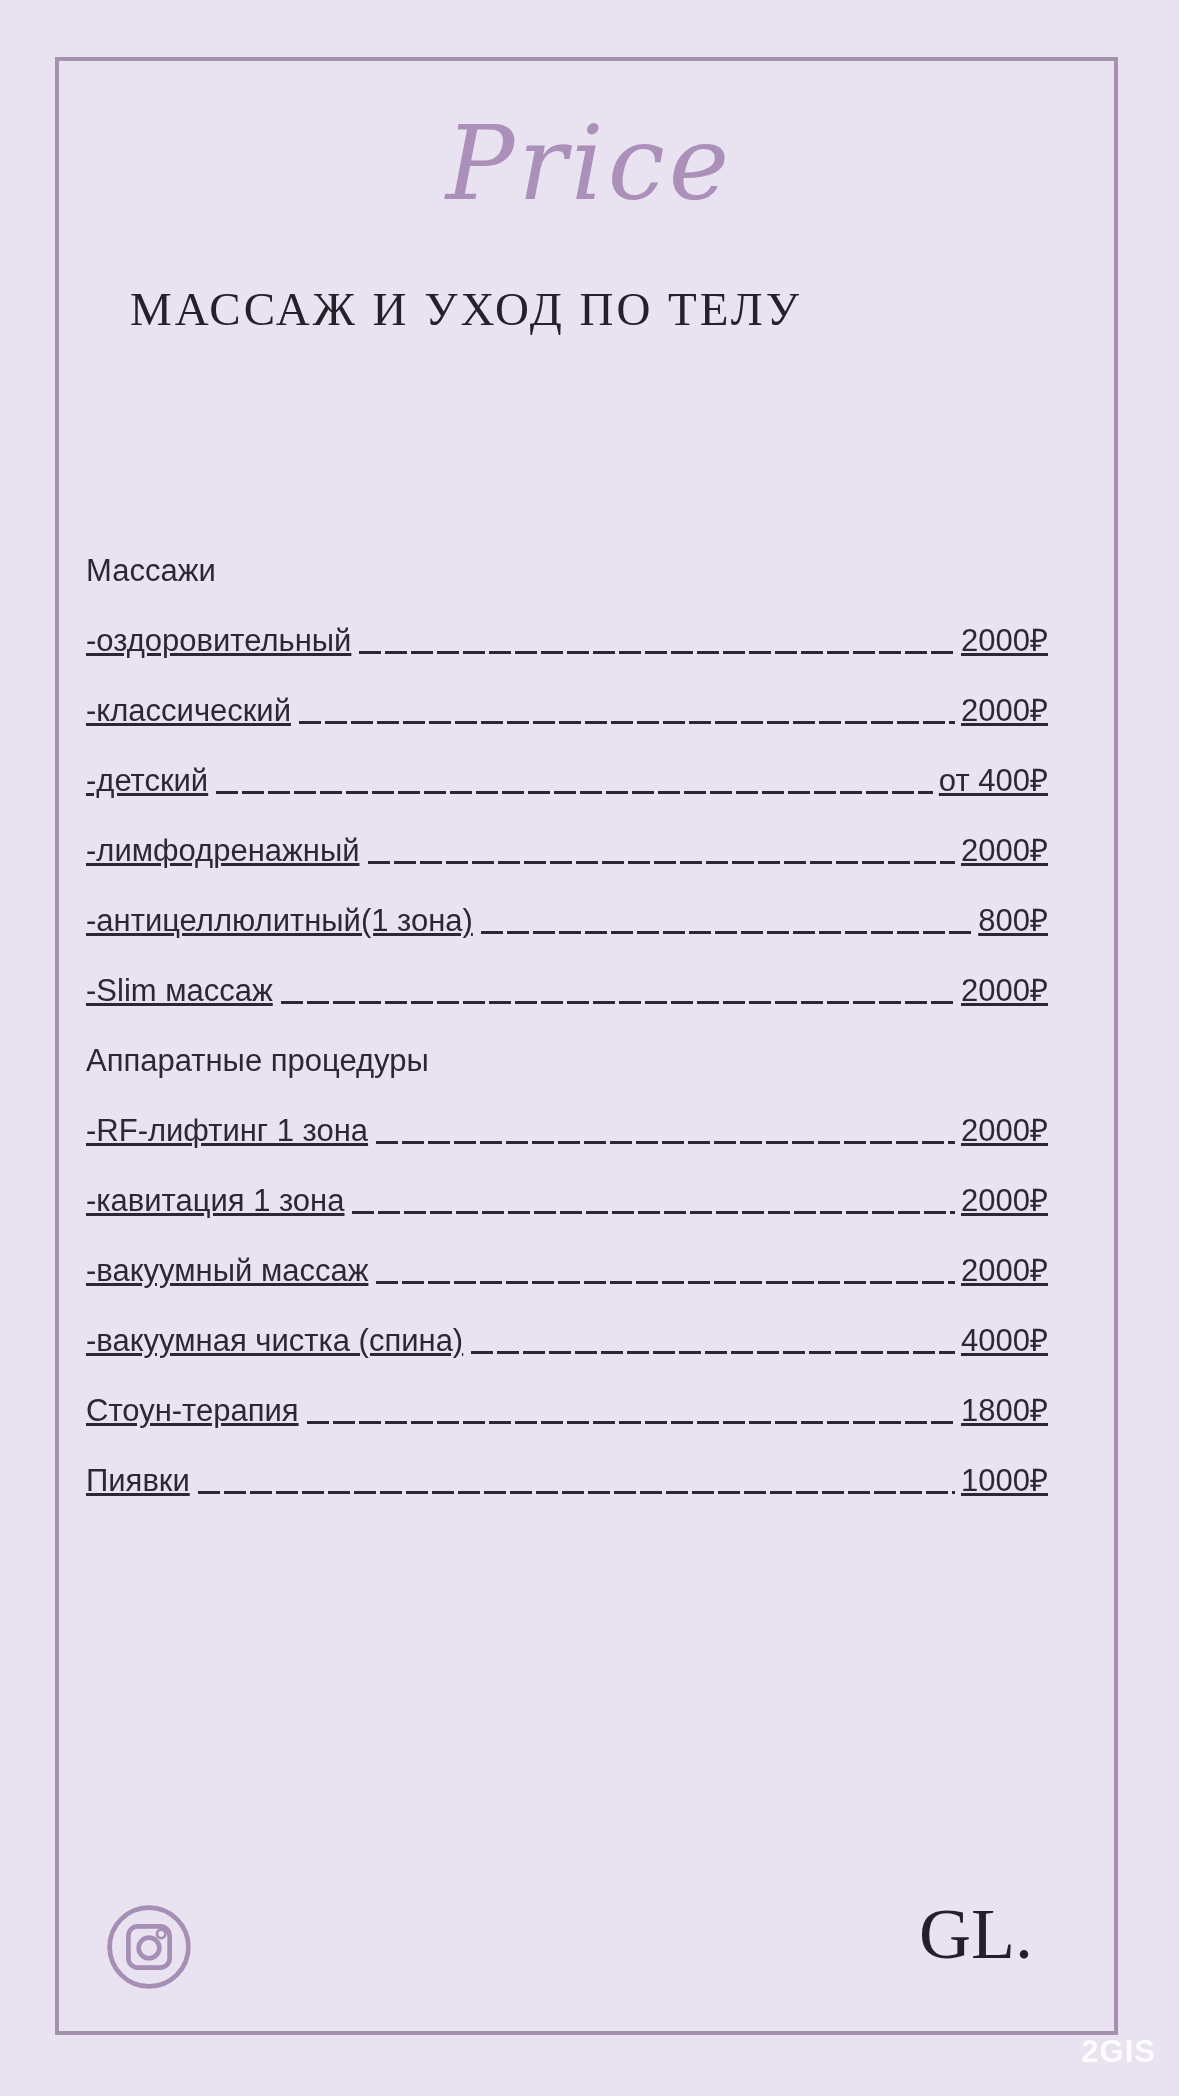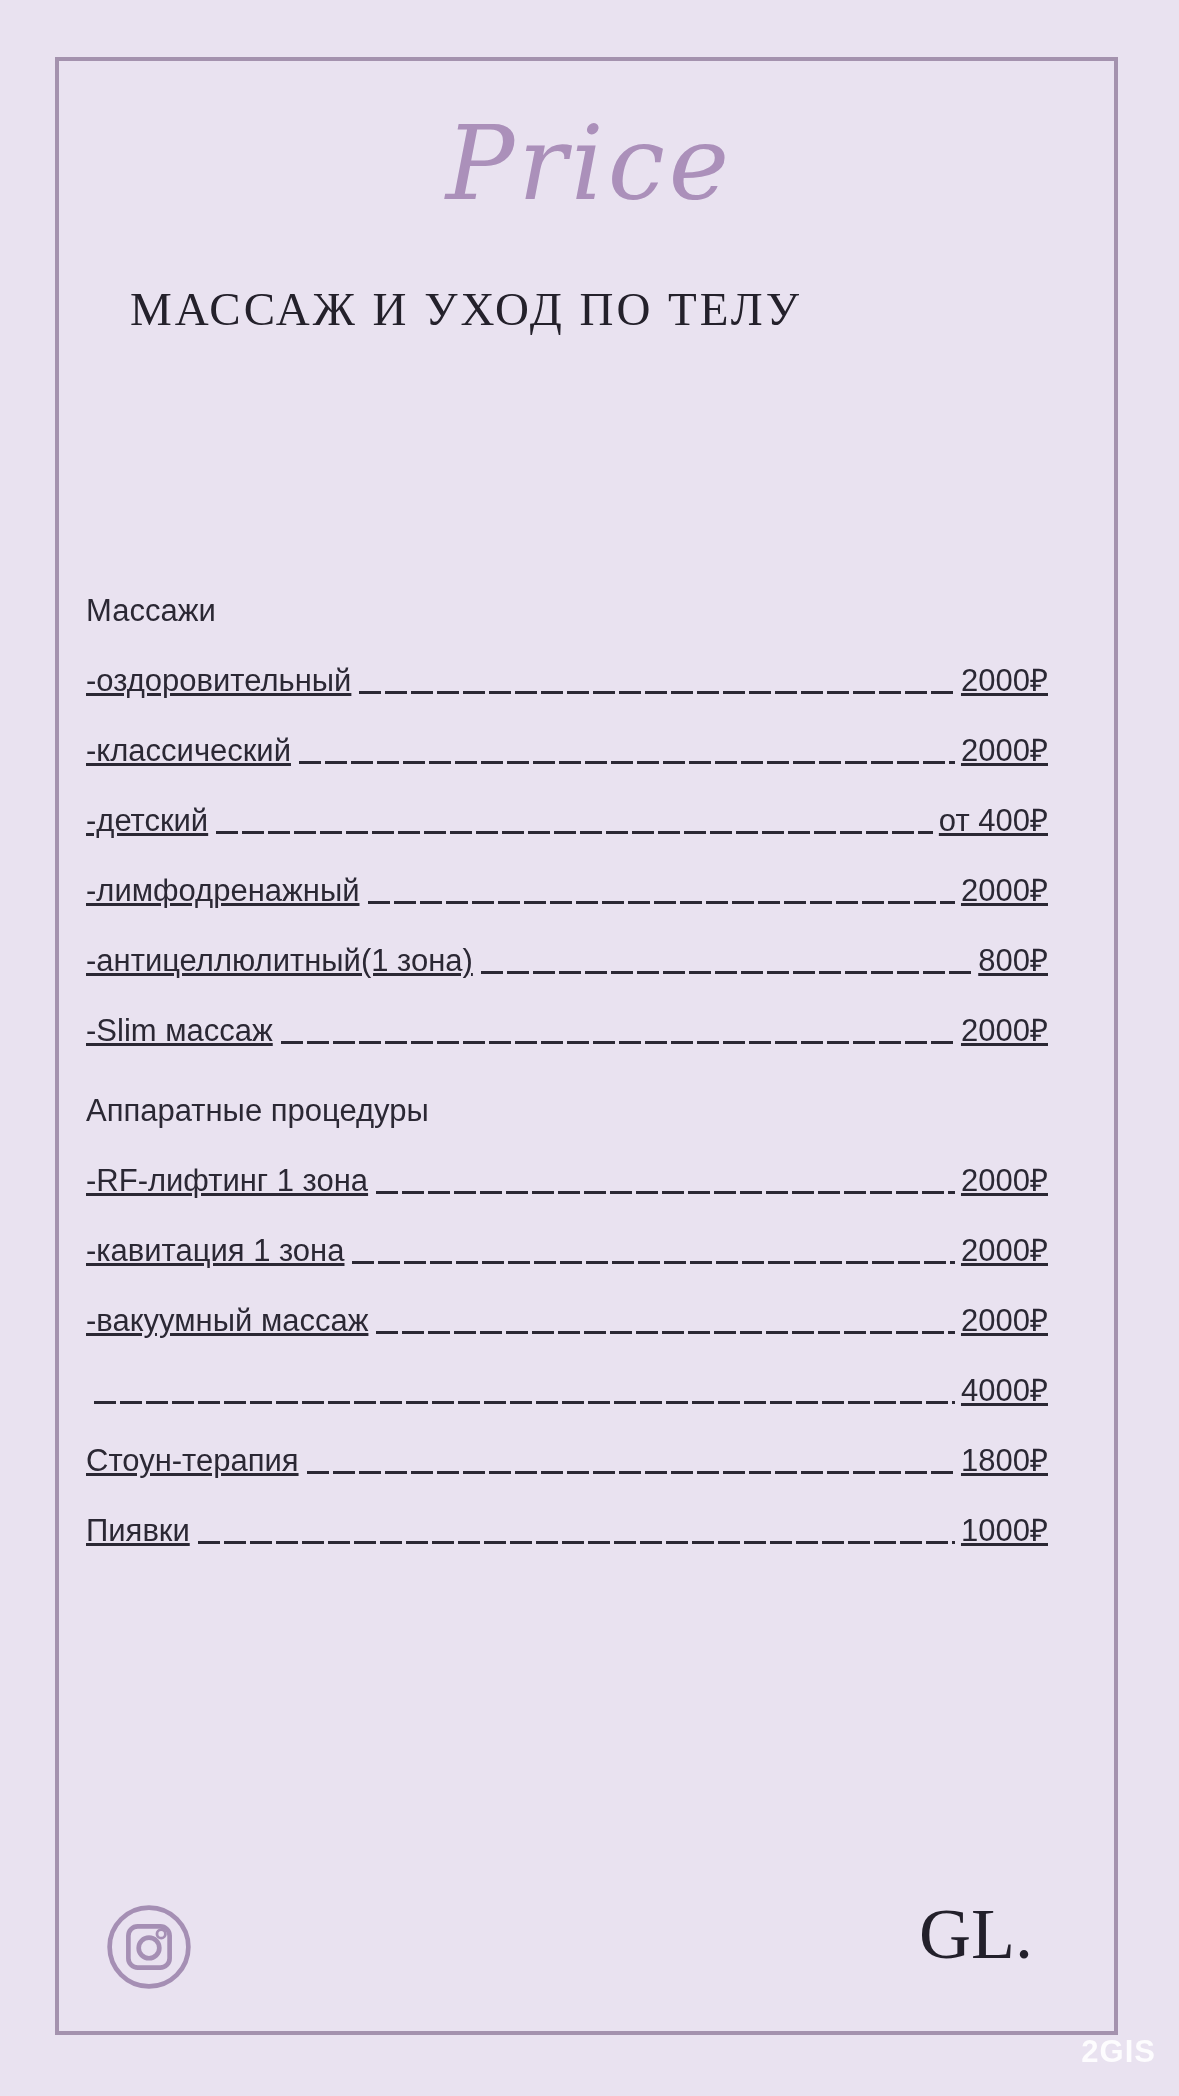--- a/index.html
+++ b/index.html
@@ -38,21 +38,21 @@
   }
   .row .label{white-space:nowrap;}
   .row .fill{
     flex:1;height:3px;margin:0 6px 2px 8px;
     background:repeating-linear-gradient(90deg,#2b2834 0 22px,rgba(0,0,0,0) 22px 26px);
   }
   .row .price{white-space:nowrap;}
   .section-header{
     display:flex;align-items:flex-end;
     height:40px;margin-bottom:30px;
-    font-size:31px;line-height:1;margin-top:40px;
+    font-size:31px;line-height:1;
   }
   .footer-instagram{
     position:absolute;left:104px;top:1902px;width:90px;height:90px;
   }
   .footer-brand{
     position:absolute;right:146px;top:1898px;
     font-family:"Liberation Serif",serif;
     font-size:72px;line-height:1;color:#23202b;
   }
   .watermark{
@@ -129,20 +129,21 @@
     <span class="price">2000₽</span>
   </div>
 
   <div class="row">
     <span class="label">-вакуумный массаж</span>
     <span class="fill"></span>
     <span class="price">2000₽</span>
   </div>
 
   <div class="row">
+    <span class="label">-вакуумная чистка (спина)</span>
     <span class="fill"></span>
     <span class="price">4000₽</span>
   </div>
 
   <div class="row">
     <span class="label">Стоун-терапия</span>
     <span class="fill"></span>
     <span class="price">1800₽</span>
   </div>
 

